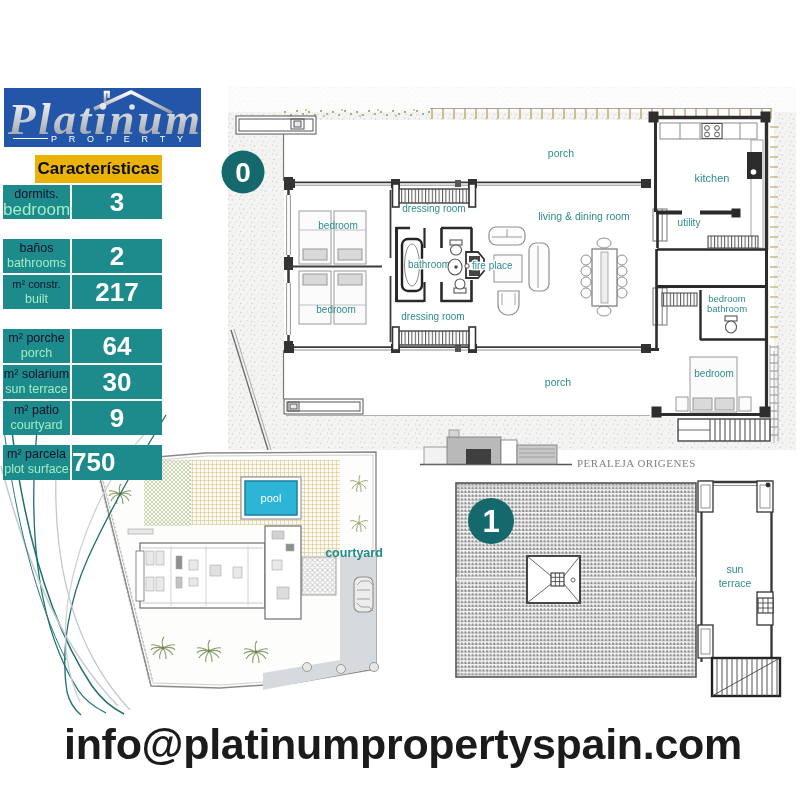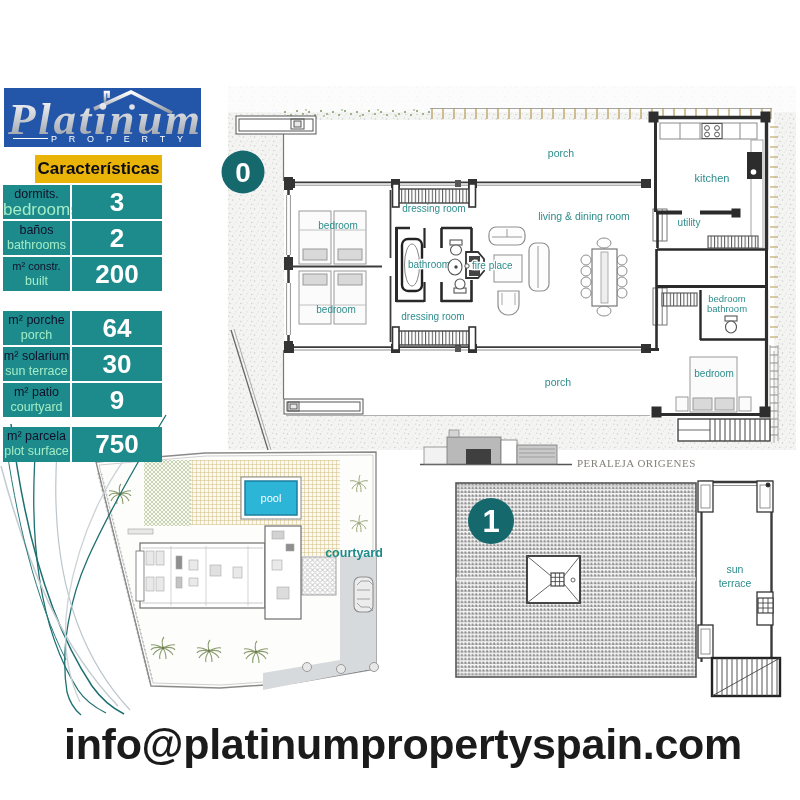--- a/index.html
+++ b/index.html
@@ -593,21 +593,21 @@
     <text x="47" y="54" font-family="Liberation Sans, sans-serif" font-size="9" fill="#fff" letter-spacing="11.8">PROPERTY</text>
   </svg>
 </div>
 
 <div class="abs" style="left:3px;top:155px;width:159px;">
 
   <div style="background:#eab308;height:28px;margin-bottom:2px;display:flex;align-items:center;justify-content:center;margin-left:32px;">
     <span style="font-size:17px;font-weight:bold;color:#0c0c14;">Características</span>
   </div>
 
-  <div style="display:flex;gap:2px;margin-bottom:2px;">
+  <div style="display:flex;gap:2px;margin-bottom:20px;">
     <div style="background:#1d8b8b;width:67px;height:33px;text-align:center;padding-top:1px;">
       <div style="font-size:12.5px;color:#10102a;line-height:16px;">dormits.</div>
       <div style="font-size:17px;color:#a2ecc6;line-height:15px;">bedrooms</div>
     </div>
     <div style="background:#1d8b8b;flex:1;height:34px;display:flex;align-items:center;justify-content:center;">
       <span style="font-size:26px;font-weight:bold;color:#fff;">3</span>
     </div>
   </div>
 
   <div style="display:flex;gap:2px;margin-bottom:2px;">
@@ -619,21 +619,21 @@
       <span style="font-size:26px;font-weight:bold;color:#fff;">2</span>
     </div>
   </div>
 
   <div style="display:flex;gap:2px;margin-bottom:2px;">
     <div style="background:#1d8b8b;width:67px;height:33px;text-align:center;padding-top:1px;">
       <div style="font-size:11px;color:#10102a;line-height:16px;">m² constr.</div>
       <div style="font-size:12.5px;color:#a2ecc6;line-height:15px;">built</div>
     </div>
     <div style="background:#1d8b8b;flex:1;height:34px;display:flex;align-items:center;justify-content:center;">
-      <span style="font-size:26px;font-weight:bold;color:#fff;">200</span>
+      <span style="font-size:26px;font-weight:bold;color:#fff;">217</span>
     </div>
   </div>
 
   <div style="display:flex;gap:2px;margin-bottom:2px;margin-top:20px;">
     <div style="background:#1d8b8b;width:67px;height:33px;text-align:center;padding-top:1px;">
       <div style="font-size:12.5px;color:#10102a;line-height:16px;">m² porche</div>
       <div style="font-size:12.5px;color:#a2ecc6;line-height:15px;">porch</div>
     </div>
     <div style="background:#1d8b8b;flex:1;height:34px;display:flex;align-items:center;justify-content:center;">
       <span style="font-size:26px;font-weight:bold;color:#fff;">64</span>
@@ -658,21 +658,21 @@
     <div style="background:#1d8b8b;flex:1;height:34px;display:flex;align-items:center;justify-content:center;">
       <span style="font-size:26px;font-weight:bold;color:#fff;">9</span>
     </div>
   </div>
 
   <div style="display:flex;gap:2px;">
     <div style="background:#1d8b8b;width:67px;height:34px;text-align:center;padding-top:1px;">
       <div style="font-size:12.5px;color:#10102a;line-height:16px;">m² parcela</div>
       <div style="font-size:12.5px;color:#a2ecc6;line-height:15px;">plot surface</div>
     </div>
-    <div style="background:#1d8b8b;flex:1;height:35px;display:flex;align-items:center;justify-content:center;">
+    <div style="background:#1d8b8b;flex:1;height:35px;display:flex;align-items:center;">
       <span style="font-size:26px;font-weight:bold;color:#fff;">750</span>
     </div>
   </div>
 </div>
 
 <div class="abs" style="left:3px;top:720px;width:800px;text-align:center;">
   <span style="font-size:43px;font-weight:bold;color:#1b1b1b;letter-spacing:-0.3px;">info@platinumpropertyspain.com</span>
 </div>
 
 </div>

